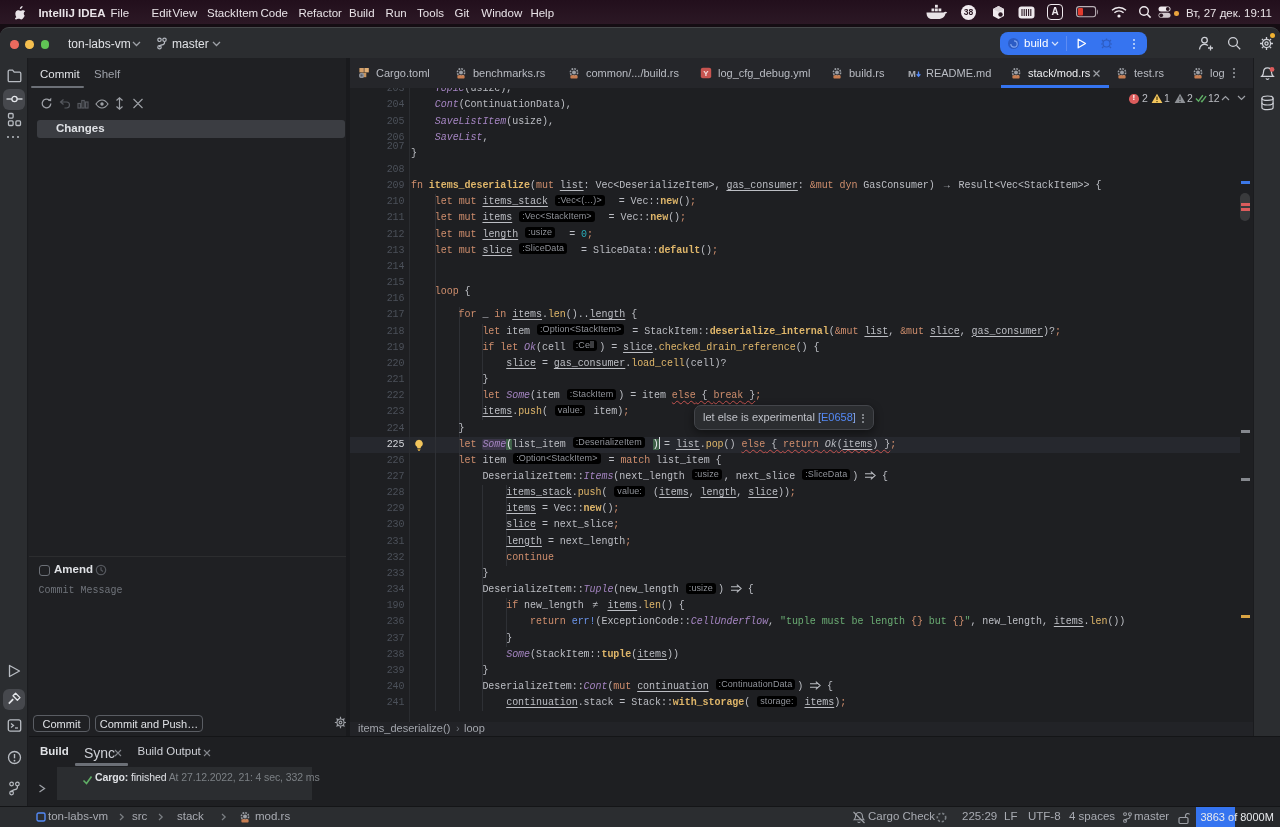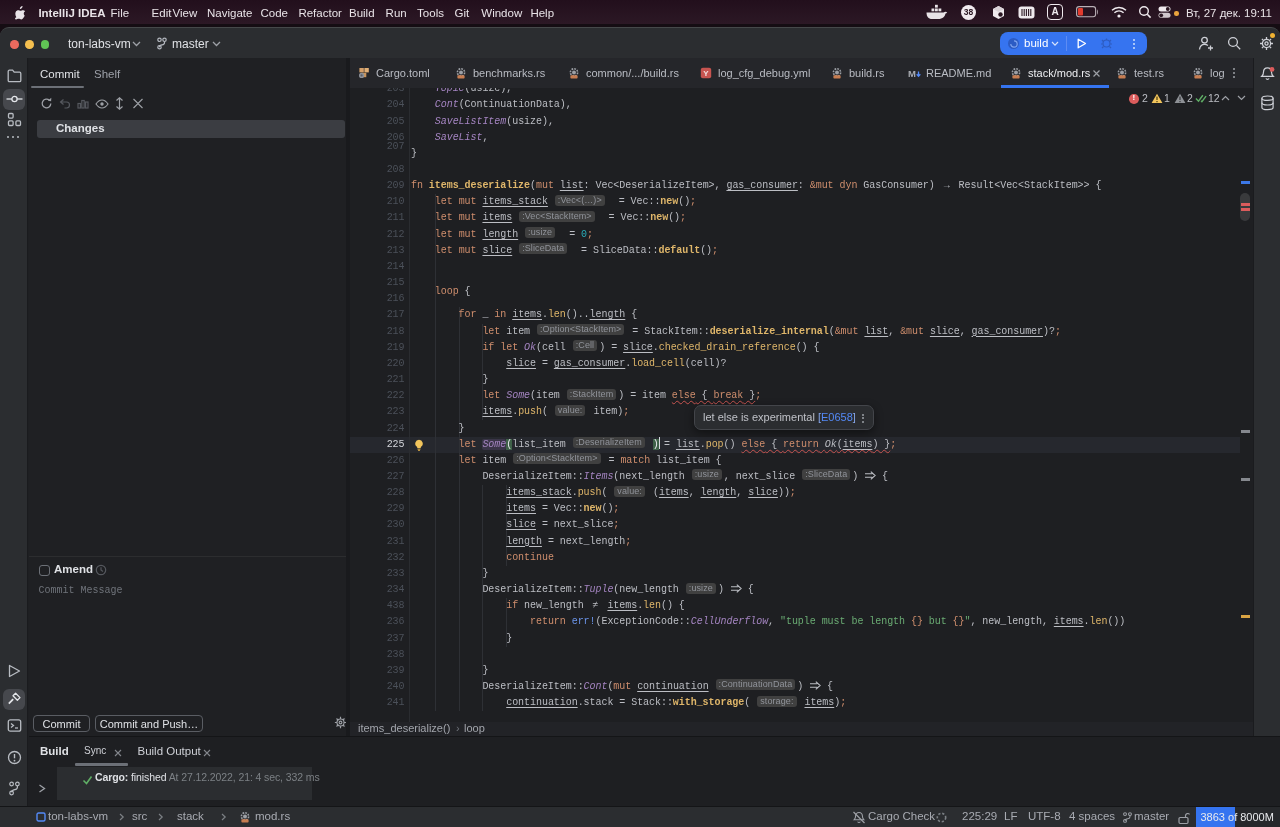--- a/index.html
+++ b/index.html
@@ -25,21 +25,21 @@
 .f{color:#DFB66A}
 .fb{color:#DFB66A;font-weight:bold}
 .fi{color:#DFB66A;font-weight:bold}
 .e{color:#A585C2;font-style:italic}
 .s{color:#6AAB73}
 .fs{color:#CF8E6D}
 .n{color:#2AACB8}
 .m{color:#6C95EB}
 .u{text-decoration:underline;text-underline-offset:2px;text-decoration-thickness:1px}
 .sq{text-decoration:underline wavy #C75450;text-decoration-thickness:1px;text-underline-offset:2px}
-.pill{display:inline-block;height:11px;line-height:11.5px;padding:0 3px;border-radius:3px;background:#404040;color:#90939A;font-family:"Liberation Sans",sans-serif;font-size:9px;letter-spacing:.1px;vertical-align:1.5px;margin:0 2px 0 1px}
+.pill{display:inline-block;height:11px;line-height:11.5px;padding:0 3px;border-radius:3px;background:#000000;color:#90939A;font-family:"Liberation Sans",sans-serif;font-size:9px;letter-spacing:.1px;vertical-align:1.5px;margin:0 2px 0 1px}
 .gp{background:#3E6148;color:#E8EAED}
 .eh{background:rgba(120,90,150,.25);border-radius:2px}
 .caret{display:inline-block;width:0;height:12.5px;border-left:1.6px solid #D6D8DD;vertical-align:-2.5px;margin-right:4.3px}
 .lig{display:inline-block;width:11.9px;text-align:center;letter-spacing:0}
 .ig{position:absolute;width:1px;background:#2E3035}
 #bread{position:absolute;left:350px;top:722px;width:903px;height:15px;background:#222327;font-size:11px;color:#A2A5AC;line-height:13px}
 #buildp{position:absolute;left:29px;top:737px;width:1251px;height:69px;background:#1E1F22}
 #statusbar{position:absolute;left:0;top:806px;width:1280px;height:21px;background:#2B2D30;border-top:1px solid #141517;font-size:11.5px;color:#A8ABB2}
 #statusbar div{position:absolute;top:3px;white-space:nowrap}
 .ticon{stroke:#CED0D6;fill:none;stroke-width:1.3}
@@ -48,21 +48,21 @@
 <body>
 <div id="win"></div>
 <div id="menubar">
 <svg class="abs" style="left:14.5px;top:6px" width="12" height="14" viewBox="0 0 12 14">
       <path fill="#e8e3e7" d="M8.4 0c.1.9-.3 1.7-.8 2.3-.5.6-1.4 1.1-2.2 1-.1-.8.3-1.7.8-2.2C6.7.5 7.6.1 8.4 0zM10.8 10.5c-.3.9-.5 1.3-1 2-.7 1.1-1.7 2.4-2.9 2.4-1.1 0-1.4-.7-2.8-.7-1.4 0-1.8.7-2.9.7C.1 15-.8 13.7 1.5 12.5.2 10.3 0 7.7.9 6.3c.6-1 1.7-1.6 2.7-1.6 1.1 0 1.7.7 2.6.7.9 0 1.4-.7 2.7-.7.9 0 1.8.4 2.4 1.2-2.1 1.2-1.8 4.2-.5 4.6z" transform="scale(.9)"></path>
     </svg>
 <div class="mi" style="left:38.4px;font-weight:bold;">IntelliJ IDEA</div>
 <div class="mi" style="left:110.6px;">File</div>
 <div class="mi" style="left:140.6px;padding-left:11px;">Edit</div>
 <div class="mi" style="left:172.5px;">View</div>
-<div class="mi" style="left:207px;">Navigate</div>
+<div class="mi" style="left:207px;">StackItem</div>
 <div class="mi" style="left:260.5px;">Code</div>
 <div class="mi" style="left:298.4px;text-align:right;">Refactor</div>
 <div class="mi" style="left:349px;">Build</div>
 <div class="mi" style="left:385.6px;">Run</div>
 <div class="mi" style="left:417.1px;">Tools</div>
 <div class="mi" style="left:454.5px;">Git</div>
 <div class="mi" style="left:481.3px;">Window</div>
 <div class="mi" style="left:530.4px;">Help</div>
 <svg class="abs" style="left:925px;top:4px" width="23" height="17" viewBox="0 0 23 17">
       <g fill="#e8e3e7">
@@ -381,21 +381,21 @@
 <div class="gl gcur" style="top:348.6px">225</div>
 <div class="gl" style="top:364.8px">226</div>
 <div class="gl" style="top:380.9px">227</div>
 <div class="gl" style="top:397.1px">228</div>
 <div class="gl" style="top:413.2px">229</div>
 <div class="gl" style="top:429.4px">230</div>
 <div class="gl" style="top:445.5px">231</div>
 <div class="gl" style="top:461.7px">232</div>
 <div class="gl" style="top:477.9px">233</div>
 <div class="gl" style="top:494.0px">234</div>
-<div class="gl" style="top:510.2px">438</div>
+<div class="gl" style="top:510.2px">190</div>
 <div class="gl" style="top:526.3px">236</div>
 <div class="gl" style="top:542.5px">237</div>
 <div class="gl" style="top:558.6px">238</div>
 <div class="gl" style="top:574.8px">239</div>
 <div class="gl" style="top:590.9px">240</div>
 <div class="gl" style="top:607.1px">241</div>
 <div class="cl" style="top:-6.8px">    <span class="e">Topic</span>(usize),</div>
 <div class="cl" style="top:9.4px">    <span class="e">Cont</span>(ContinuationData),</div>
 <div class="cl" style="top:25.5px">    <span class="e">SaveListItem</span>(usize),</div>
 <div class="cl" style="top:41.7px">    <span class="e">SaveList</span>,</div>
@@ -426,20 +426,21 @@
 <div class="cl" style="top:429.4px">                <span class="u">slice</span> = next_slice<span class="k">;</span></div>
 <div class="cl" style="top:445.5px">                <span class="u">length</span> = next_length<span class="k">;</span></div>
 <div class="cl" style="top:461.7px">                <span class="k">continue</span></div>
 <div class="cl" style="top:477.9px">            }</div>
 <div class="cl" style="top:494.0px">            DeserializeItem::<span class="e">Tuple</span>(new_length <span class="pill">:usize</span>) <span class="lig"><svg width="12" height="9" viewBox="0 0 12 9" style="vertical-align:-1px">
           <path d="M1 2.7h7.2M1 6.3h7.2M6.8 0.7l4.3 3.8-4.3 3.8" stroke="#BCBEC4" stroke-width="1.1" fill="none"></path>
         </svg></span> {</div>
 <div class="cl" style="top:510.2px">                <span class="k">if</span> new_length <span class="lig">≠</span> <span class="u">items</span>.<span class="f">len</span>() {</div>
 <div class="cl" style="top:526.3px">                    <span class="k">return</span> <span class="m">err!</span>(ExceptionCode::<span class="e">CellUnderflow</span>, <span class="s">"tuple must be length </span><span class="fs">{}</span><span class="s"> but </span><span class="fs">{}</span><span class="s">"</span>, new_length, <span class="u">items</span>.<span class="f">len</span>())</div>
 <div class="cl" style="top:542.5px">                }</div>
+<div class="cl" style="top:558.6px">                <span class="e">Some</span>(StackItem::<span class="fi">tuple</span>(<span class="u">items</span>))</div>
 <div class="cl" style="top:574.8px">            }</div>
 <div class="cl" style="top:590.9px">            DeserializeItem::<span class="e">Cont</span>(<span class="k">mut</span> <span class="u">continuation</span> <span class="pill">:ContinuationData</span>) <span class="lig"><svg width="12" height="9" viewBox="0 0 12 9" style="vertical-align:-1px">
           <path d="M1 2.7h7.2M1 6.3h7.2M6.8 0.7l4.3 3.8-4.3 3.8" stroke="#BCBEC4" stroke-width="1.1" fill="none"></path>
         </svg></span> {</div>
 <div class="cl" style="top:607.1px">                <span class="u">continuation</span>.stack = Stack::<span class="fi">with_storage</span>( <span class="pill">storage:</span> <span class="u">items</span>)<span class="k">;</span></div>
 <svg class="abs" style="left:63px;top:351px" width="12" height="12" viewBox="0 0 12 12">
       <path d="M6 0.8a3.8 3.8 0 0 1 2 7l-.4 1.4H4.4L4 7.8a3.8 3.8 0 0 1 2-7z" fill="#F2C55C"></path>
       <path d="M4.6 10.3h2.8M5 11.6h2" stroke="#C99D3F" stroke-width="1"></path>
     </svg>
 <div class="abs" style="left:779px;top:6px;width:9.5px;height:9.5px;border-radius:50%;background:#DB5C5C"></div>
@@ -479,21 +480,21 @@
 <div class="abs" style="left:890.5px;top:527px;width:9px;height:2.5px;background:#D9A343"></div>
 </div>
 <div id="bread">
     <span class="abs" style="left:8px">items_deserialize()</span>
     <span class="abs" style="left:106px;color:#6F737A">›</span>
     <span class="abs" style="left:114px">loop</span>
   </div>
 <div id="buildp">
 <div class="abs" style="left:0;top:-1px;width:1251px;height:1px;background:#141517"></div>
 <div class="abs" style="left:11px;top:8px;color:#DFE1E5;font-size:11.5px;font-weight:bold">Build</div>
-<div class="abs" style="left:55px;top:8px;color:#CED0D6;font-size:10px">Sync</div>
+<div class="abs" style="left:55px;top:8px;color:#CED0D6;font-size:14px">Sync</div>
 <svg class="abs" style="left:84.5px;top:11.5px" width="8" height="8" viewBox="0 0 8 8">
       <path d="M1 1l6 6M7 1l-6 6" stroke="#83868C" stroke-width="1.1"></path>
     </svg>
 <div class="abs" style="left:108.5px;top:8px;color:#CED0D6;font-size:11.5px">Build Output</div>
 <svg class="abs" style="left:173.5px;top:11.5px" width="8" height="8" viewBox="0 0 8 8">
       <path d="M1 1l6 6M7 1l-6 6" stroke="#83868C" stroke-width="1.1"></path>
     </svg>
 <div class="abs" style="left:46px;top:26px;width:53px;height:2.5px;background:#6C7077;border-radius:1px"></div>
 <div class="abs" style="left:28px;top:30px;width:255px;height:33px;background:#2B2D30"></div>
 <svg class="abs" style="left:9px;top:47px" width="8" height="9" viewBox="0 0 8 9">

